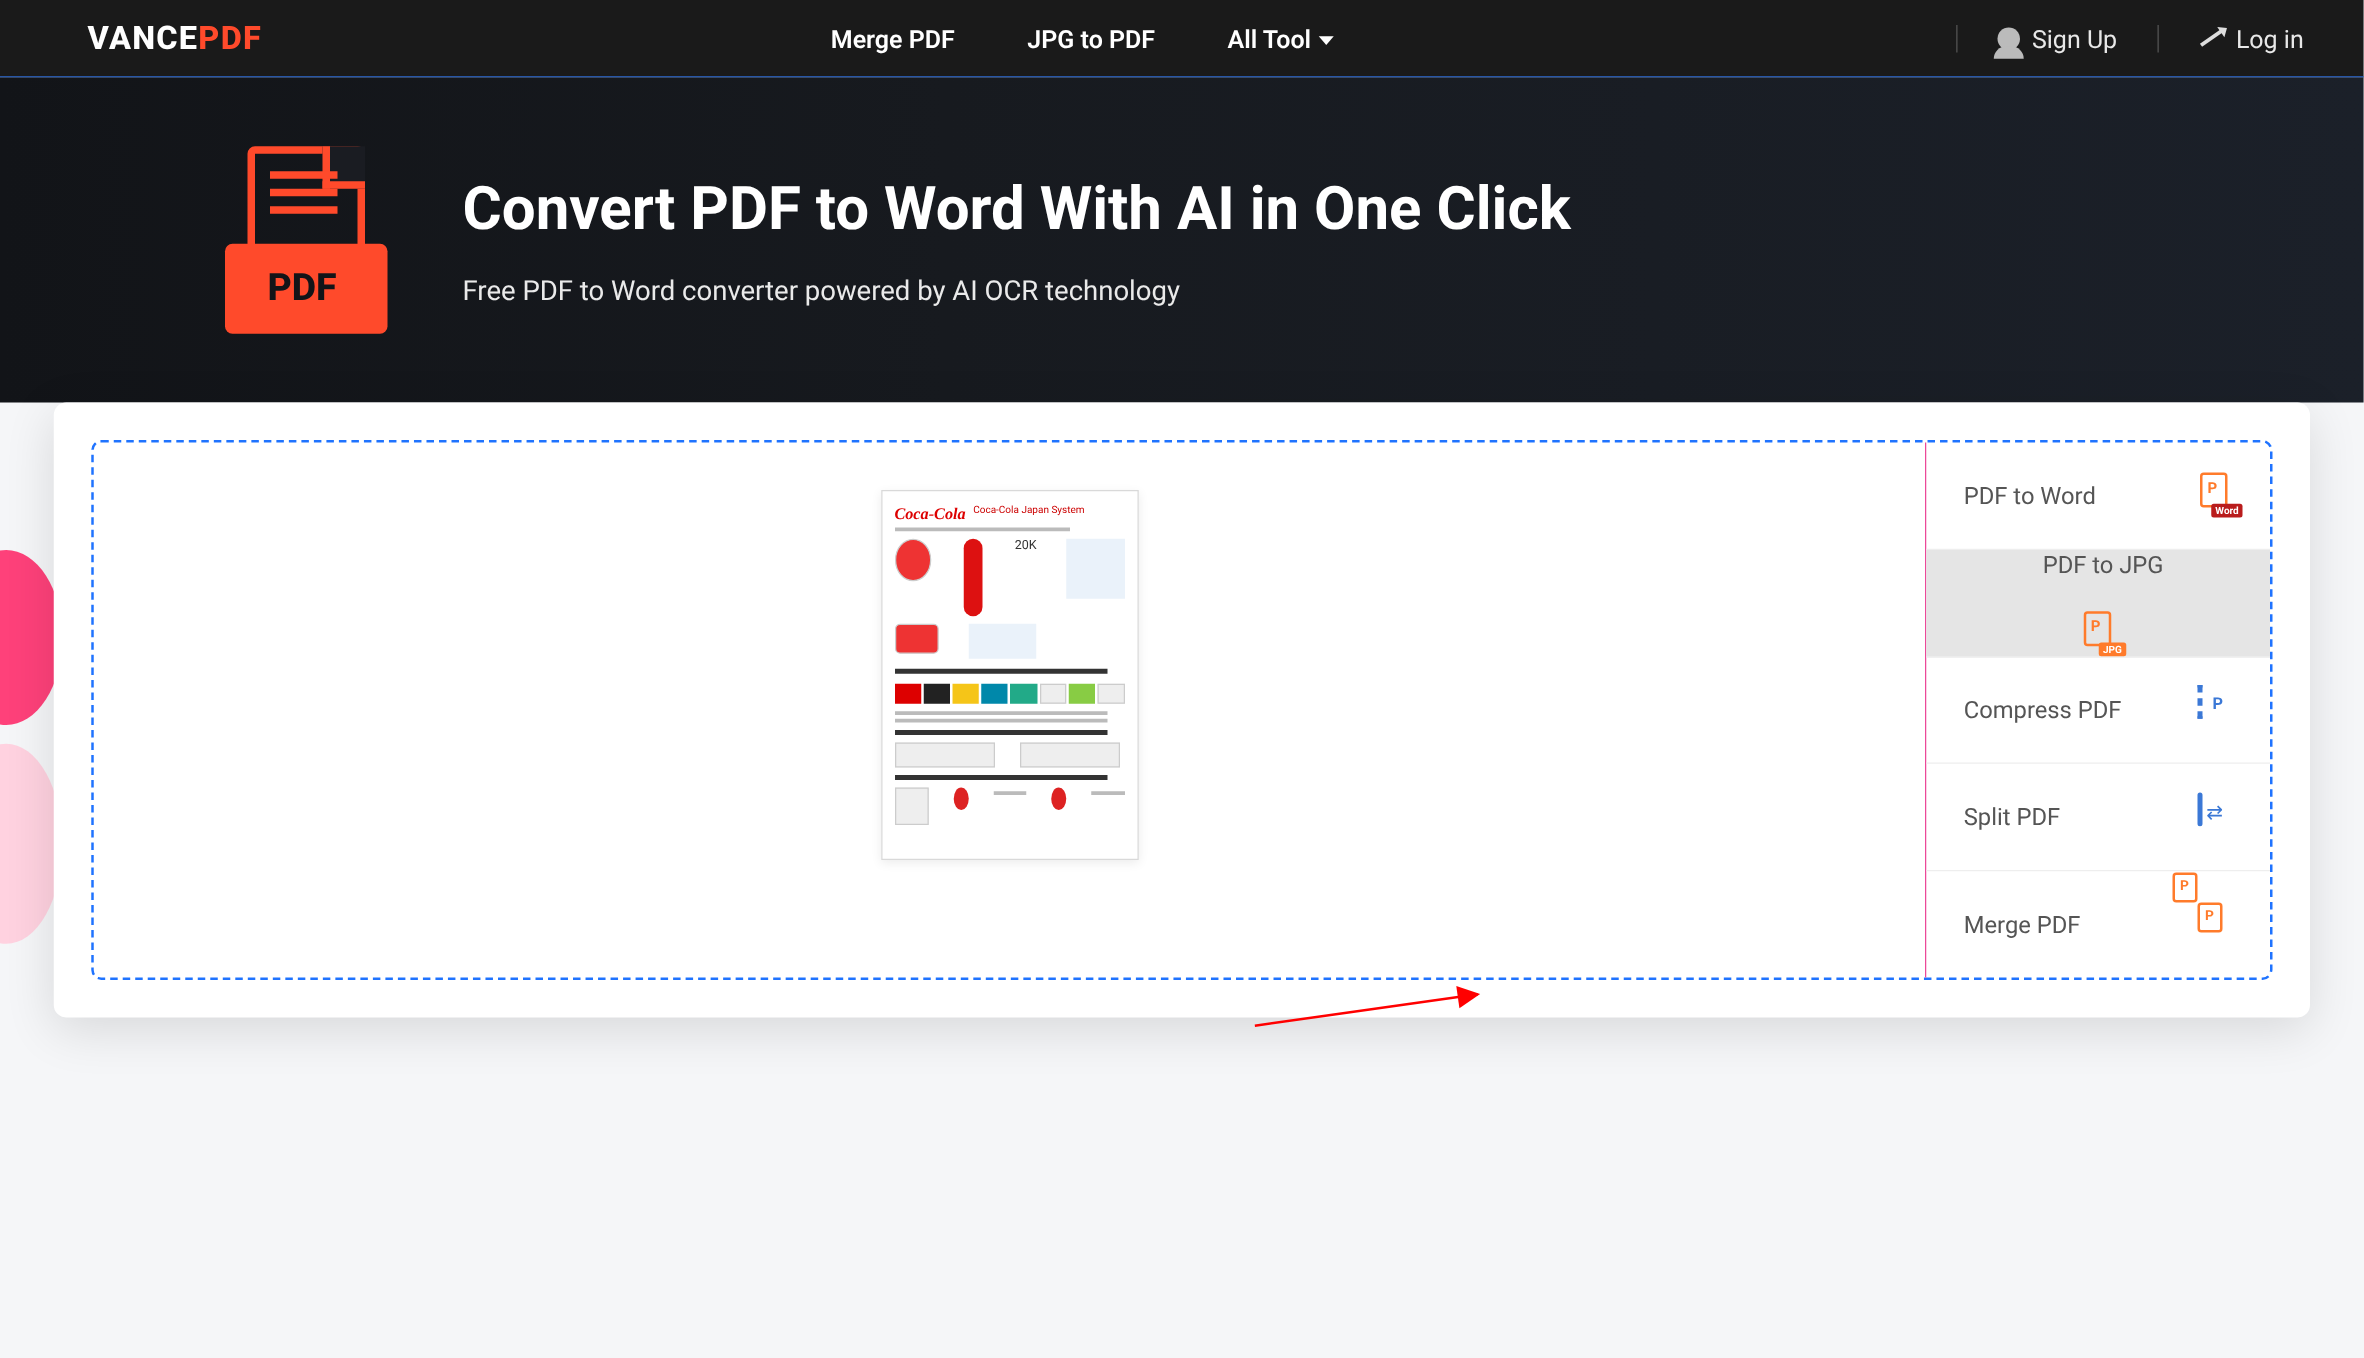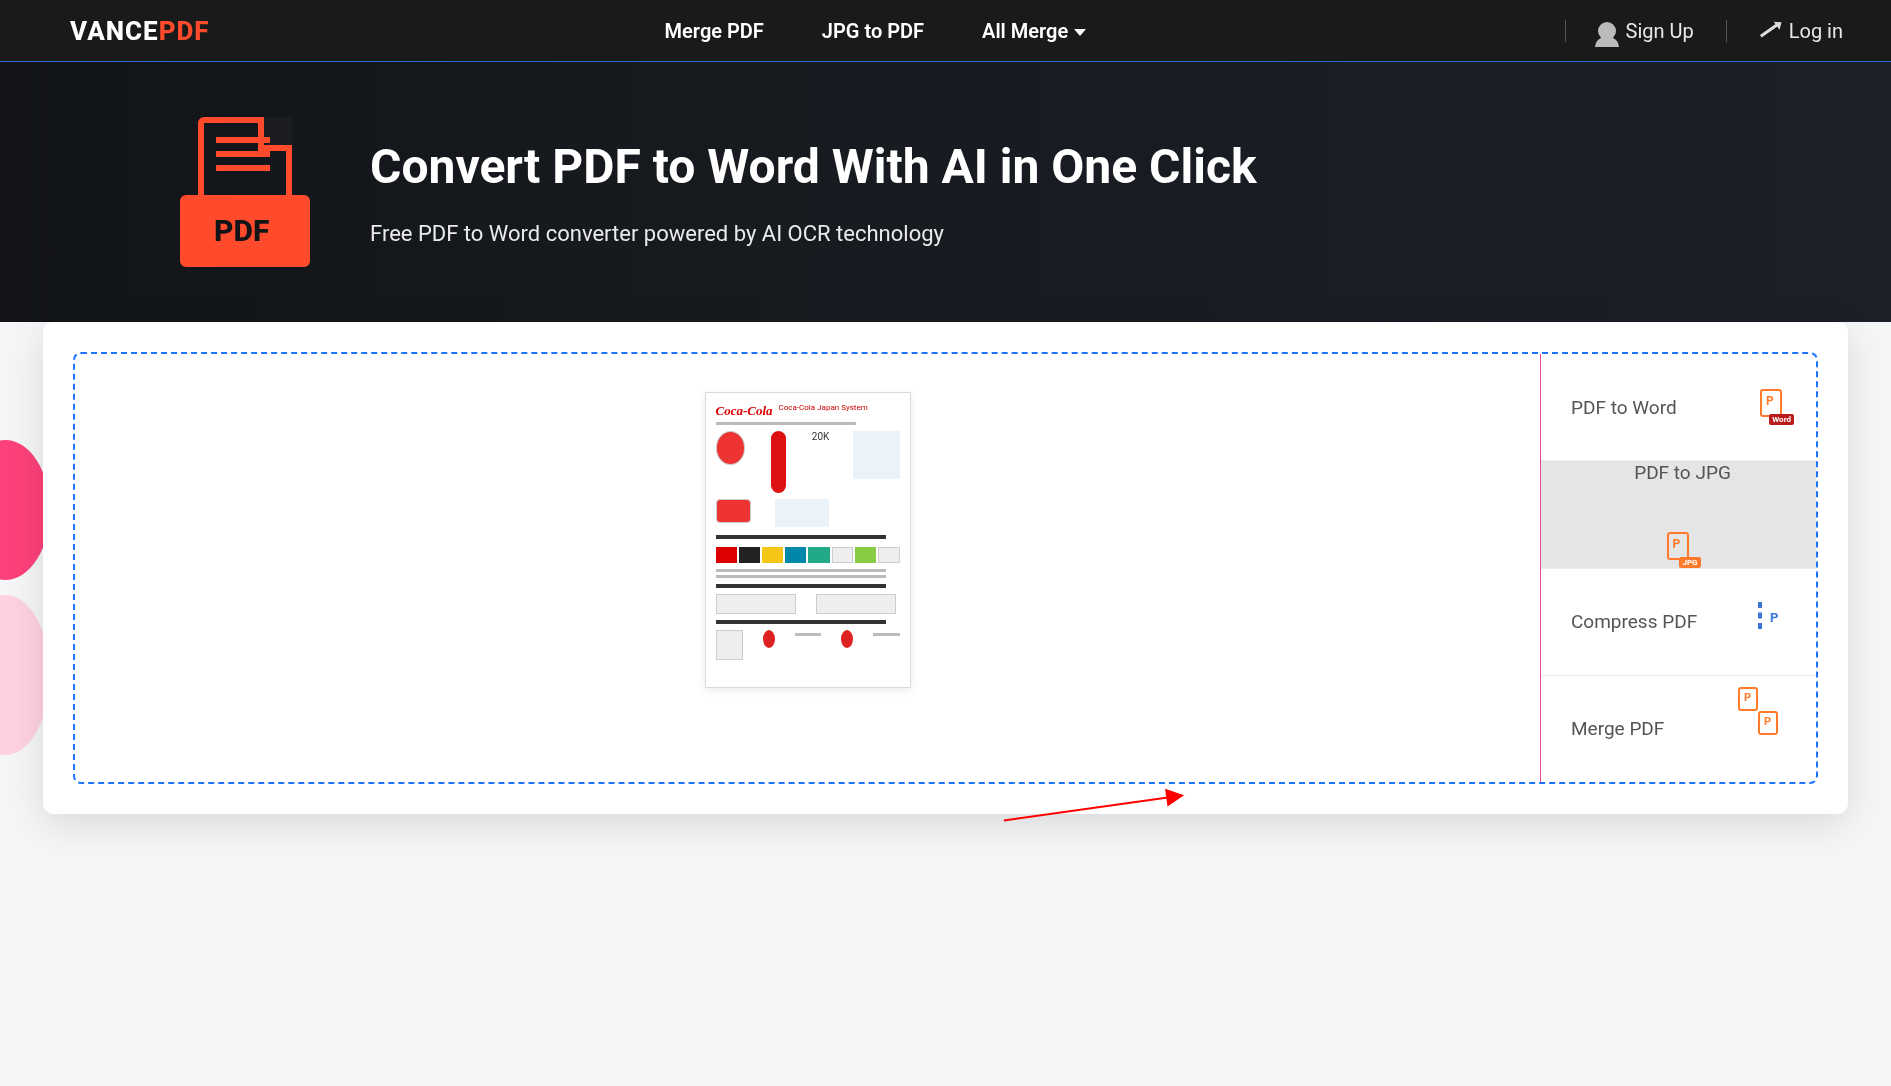--- a/index.html
+++ b/index.html
@@ -165,21 +165,21 @@
     <span>VANCE</span><span class="logo-red">PDF</span>
   </div>
   <div class="nav">
     <div class="nav-item">
         <span>Merge PDF</span>
       </div>
     <div class="nav-item">
         <span>JPG to PDF</span>
       </div>
     <div class="nav-item">
-      <span>All Merge</span>
+      <span>All Tool</span>
       <span class="caret-down"></span>
     </div>
   </div>
   <div class="right-auth">
     <div class="vsep"></div>
     <div class="auth-item">
       <span class="user-icon"></span>
       <span>Sign Up</span>
     </div>
     <div class="vsep"></div>
@@ -266,19 +266,23 @@
         <span class="opt-icon">
             <span class="ic-doc"></span>
             <span class="badge b-jpg">JPG</span>
           </span>
       </div>
       <div class="opt">
         <span>Compress PDF</span>
         <span class="opt-icon"><span class="ic-compress"></span></span>
       </div>
       <div class="opt">
+        <span>Split PDF</span>
+        <span class="opt-icon"><span class="ic-split"></span></span>
+      </div>
+      <div class="opt">
         <span>Merge PDF</span>
         <span class="opt-icon"><span class="ic-merge"><span class="d1"></span><span class="d2"></span></span></span>
       </div>
     </div>
   </div>
   <div class="arrow"></div>
 </div>
 
 </body></html>

